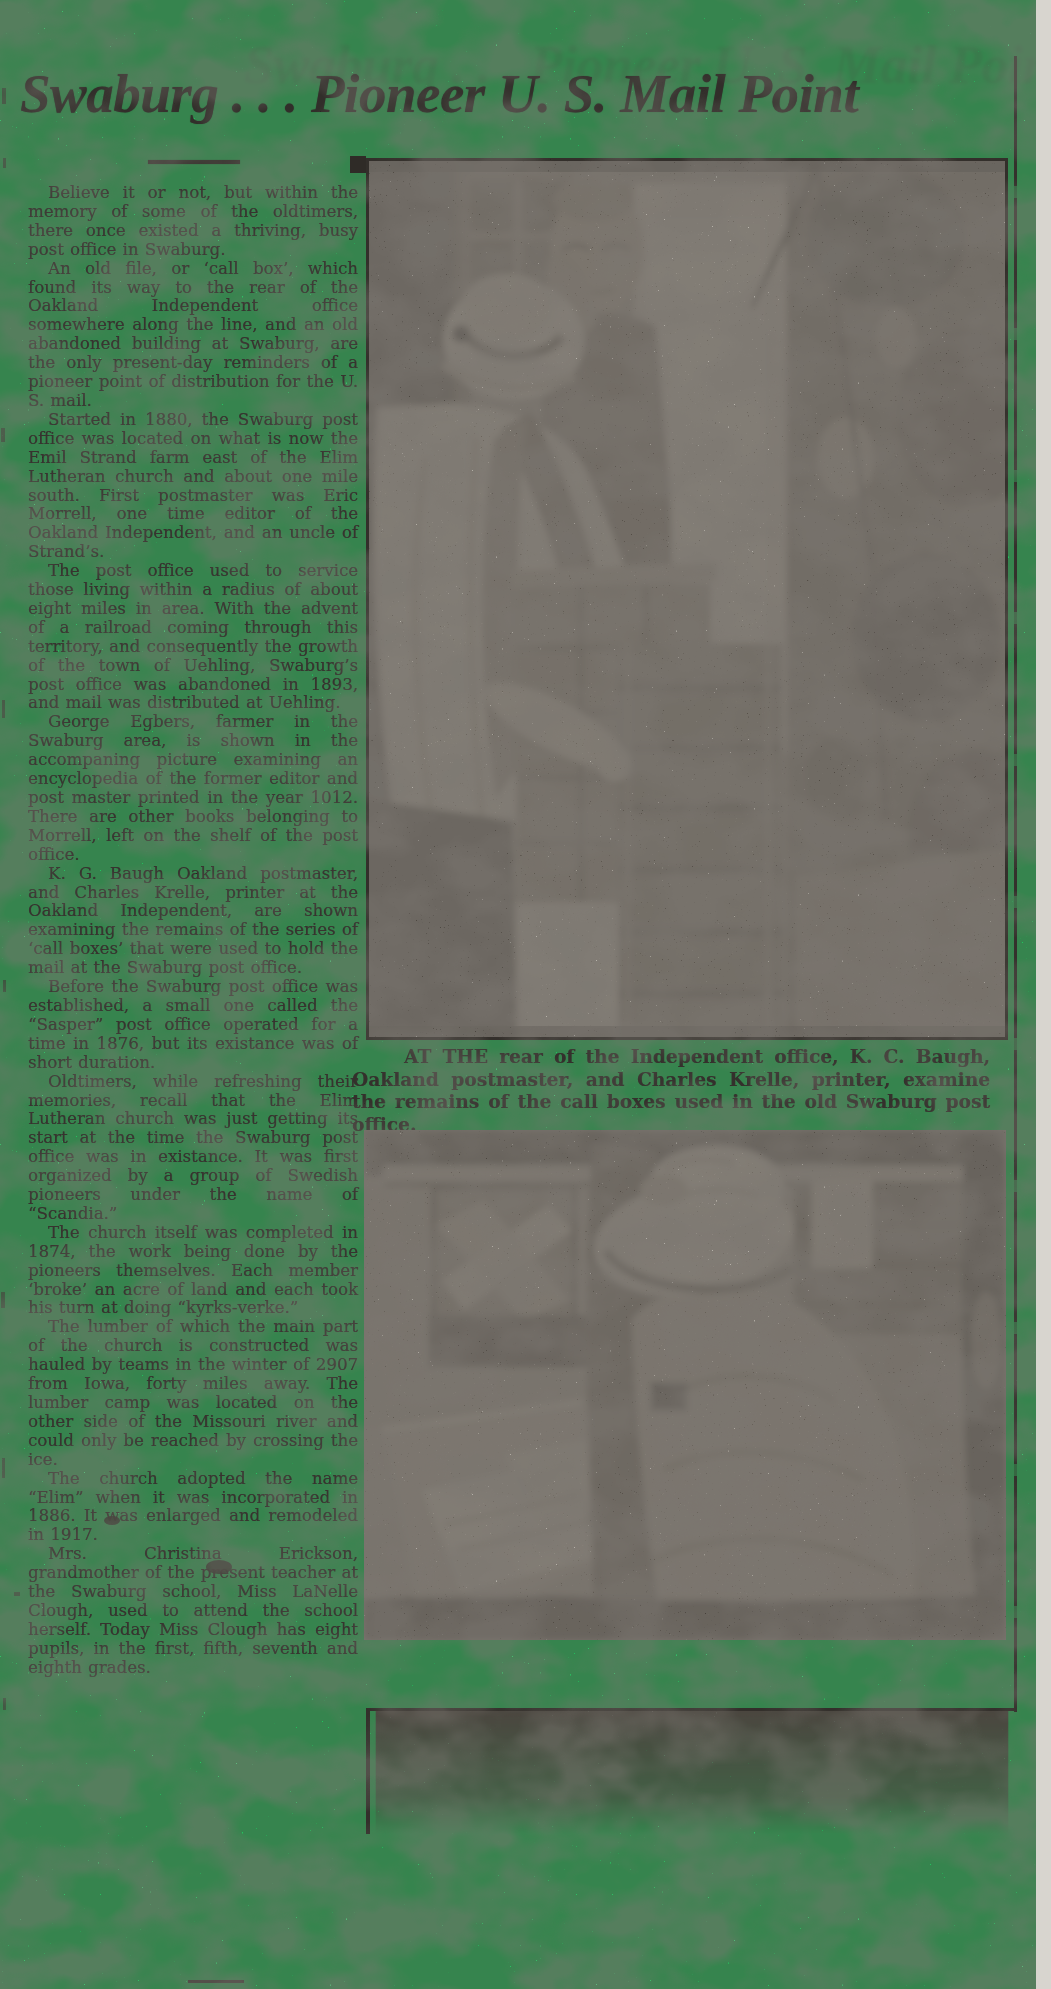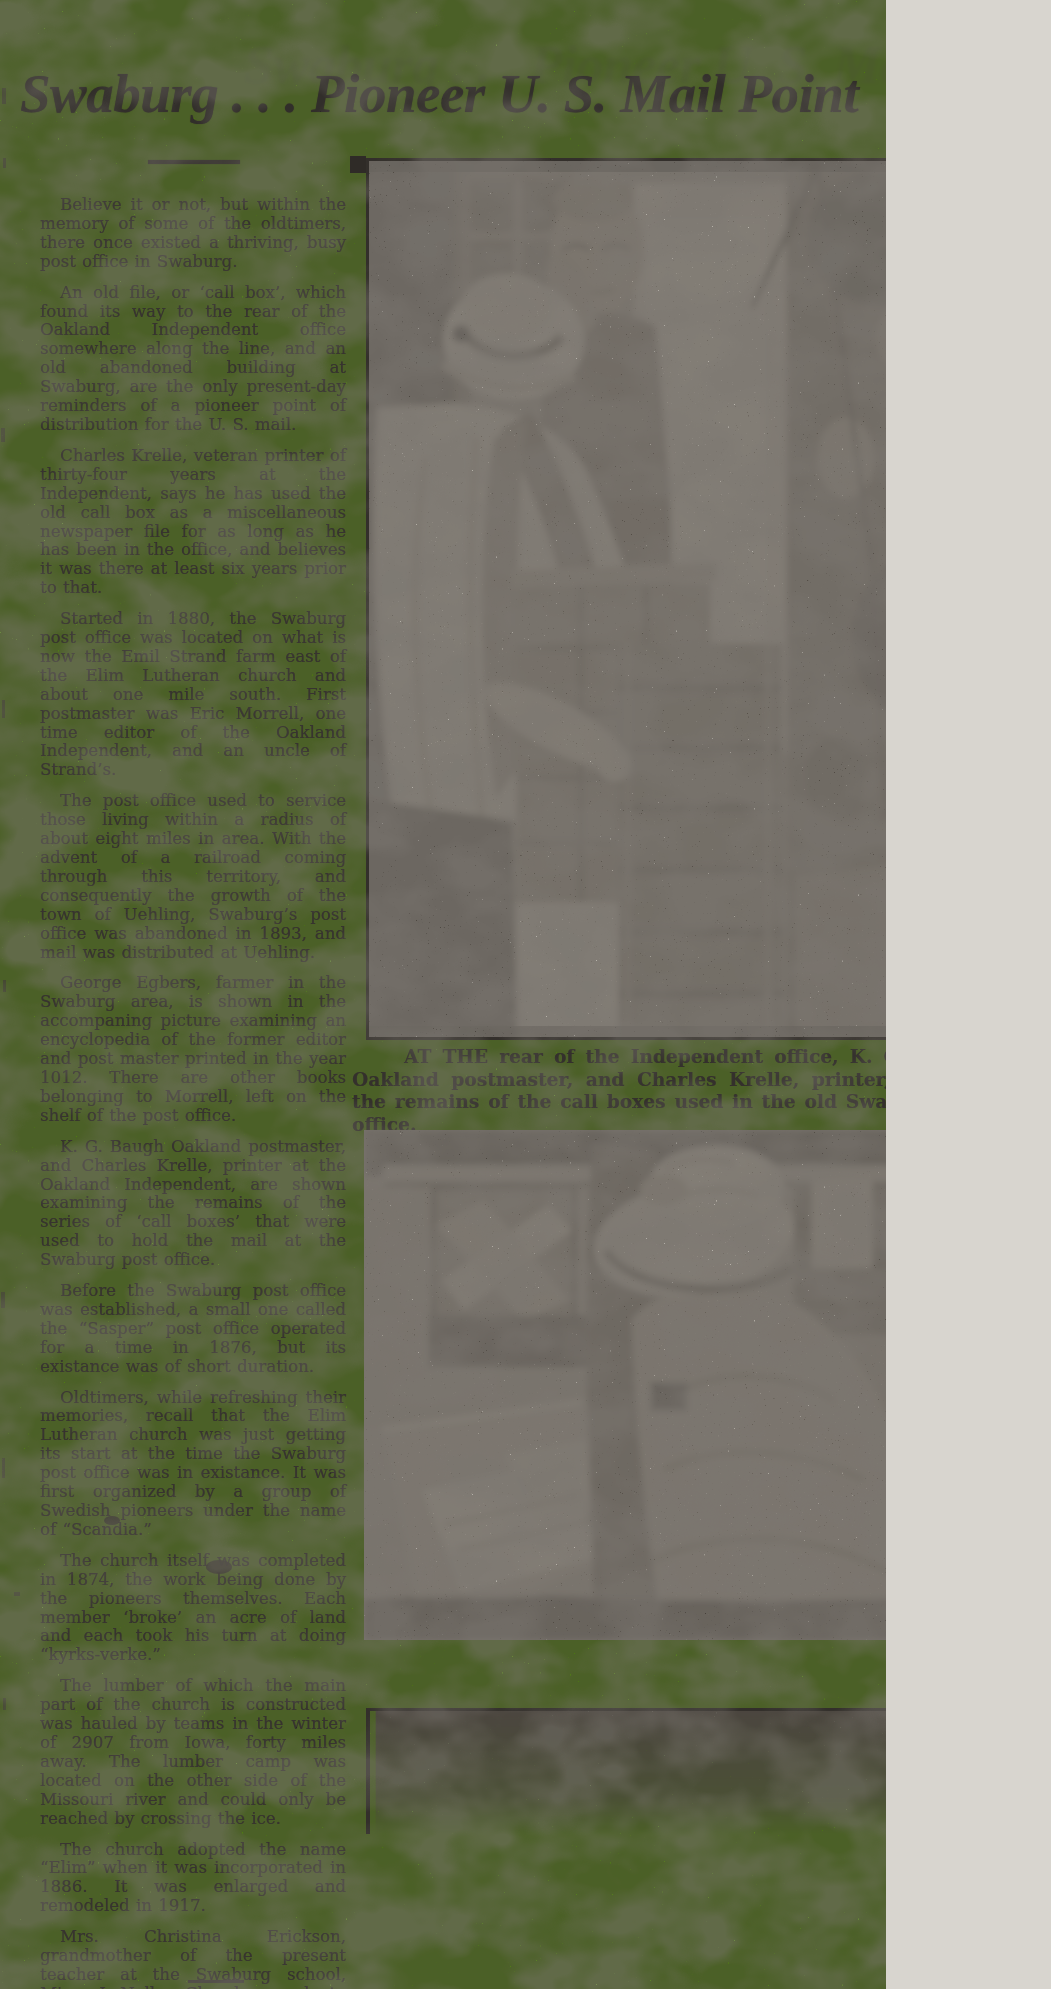--- a/index.html
+++ b/index.html
@@ -1,18 +1,18 @@
 <!DOCTYPE html>
 <html><head>
 <meta charset="utf-8">
 <style>
   html,body{margin:0;padding:0;background:#d8d5cf;}
   .page{
-    position:relative; width:886px; height:1989px;
-    background:#4d7c0f; overflow:hidden;
+    position:relative; width:1036px; height:1989px;
+    background:#22c55e; overflow:hidden;
     font-family:"DejaVu Serif", serif; color:#1f1e1c;
   }
   .headline{
     position:absolute; left:20px; top:62px; white-space:nowrap;
     font-family:"Liberation Serif", serif; font-style:italic; font-weight:bold;
     font-size:55px; letter-spacing:-0.5px; color:#181715;
     text-shadow:0 0 1px rgba(10,10,10,.6);
   }
   .headline-ghost{
     position:absolute; left:244px; top:34px; white-space:nowrap;
@@ -23,21 +23,21 @@
   .headline-rule{
     position:absolute; left:148px; top:160px; width:92px; height:4px;
     background:#25231f; box-shadow:0 0 1px #25231f;
   }
   .bodycol{
     position:absolute; left:28px; top:184px; width:330px;
     font-size:16.6px; line-height:18.9px; text-align:justify;
     color:#232220; text-shadow:0.3px 0.3px 0.5px rgba(25,23,20,.55);
     word-spacing:1px;
   }
-  .bodycol p{ margin:12px; text-indent:20px; }
+  .bodycol p{ margin:0; text-indent:20px; }
   .photo{ position:absolute; display:block; }
   .corner-square{
     position:absolute; left:350px; top:156px; width:16px; height:17px;
     background:#14120f;
   }
   .caption{
     position:absolute; left:352px; width:638px;
     font-size:18.6px; line-height:22.6px; font-weight:bold; text-align:justify;
     color:#1d1c1a; text-shadow:0.3px 0.3px 0.5px rgba(25,23,20,.5);
     text-indent:52px;
@@ -97,21 +97,20 @@
     </defs>
   </svg>
 
   <div class="headline-ghost">Swaburg . . . Pioneer U. S. Mail Point</div>
   <h1 class="headline" style="margin:0">Swaburg . . . Pioneer U. S. Mail Point</h1>
   <div class="headline-rule"></div>
 
   <div class="bodycol">
     <p>Believe it or not, but within the memory of some of the oldtimers, there once existed a thriving, busy post office in Swaburg.</p>
     <p>An old file, or ‘call box’, which found its way to the rear of the Oakland Independent office somewhere along the line, and an old abandoned building at Swaburg, are the only present-day reminders of a pioneer point of distribution for the U. S. mail.</p>
-    <p>Charles Krelle, veteran printer of thirty-four years at the Independent, says he has used the old call box as a miscellaneous newspaper file for as long as he has been in the office, and believes it was there at least six years prior to that.</p>
     <p>Started in 1880, the Swaburg post office was located on what is now the Emil Strand farm east of the Elim Lutheran church and about one mile south. First postmaster was Eric Morrell, one time editor of the Oakland Independent, and an uncle of Strand’s.</p>
     <p>The post office used to service those living within a radius of about eight miles in area. With the advent of a railroad coming through this territory, and consequently the growth of the town of Uehling, Swaburg’s post office was abandoned in 1893, and mail was distributed at Uehling.</p>
     <p>George Egbers, farmer in the Swaburg area, is shown in the accompaning picture examining an encyclopedia of the former editor and post master printed in the year 1012. There are other books belonging to Morrell, left on the shelf of the post office.</p>
     <p>K. G. Baugh Oakland postmaster, and Charles Krelle, printer at the Oakland Independent, are shown examining the remains of the series of ‘call boxes’ that were used to hold the mail at the Swaburg post office.</p>
     <p>Before the Swaburg post office was established, a small one called the “Sasper” post office operated for a time in 1876, but its existance was of short duration.</p>
     <p>Oldtimers, while refreshing their memories, recall that the Elim Lutheran church was just getting its start at the time the Swaburg post office was in existance. It was first organized by a group of Swedish pioneers under the name of “Scandia.”</p>
     <p>The church itself was completed in 1874, the work being done by the pioneers themselves. Each member ‘broke’ an acre of land and each took his turn at doing “kyrks-verke.”</p>
     <p>The lumber of which the main part of the church is constructed was hauled by teams in the winter of 2907 from Iowa, forty miles away. The lumber camp was located on the other side of the Missouri river and could only be reached by crossing the ice.</p>
     <p>The church adopted the name “Elim” when it was incorporated in 1886. It was enlarged and remodeled in 1917.</p>
     <p>Mrs. Christina Erickson, grandmother of the present teacher at the Swaburg school, Miss LaNelle Clough, used to attend the school herself. Today Miss Clough has eight pupils, in the first, fifth, seventh and eighth grades.</p>

